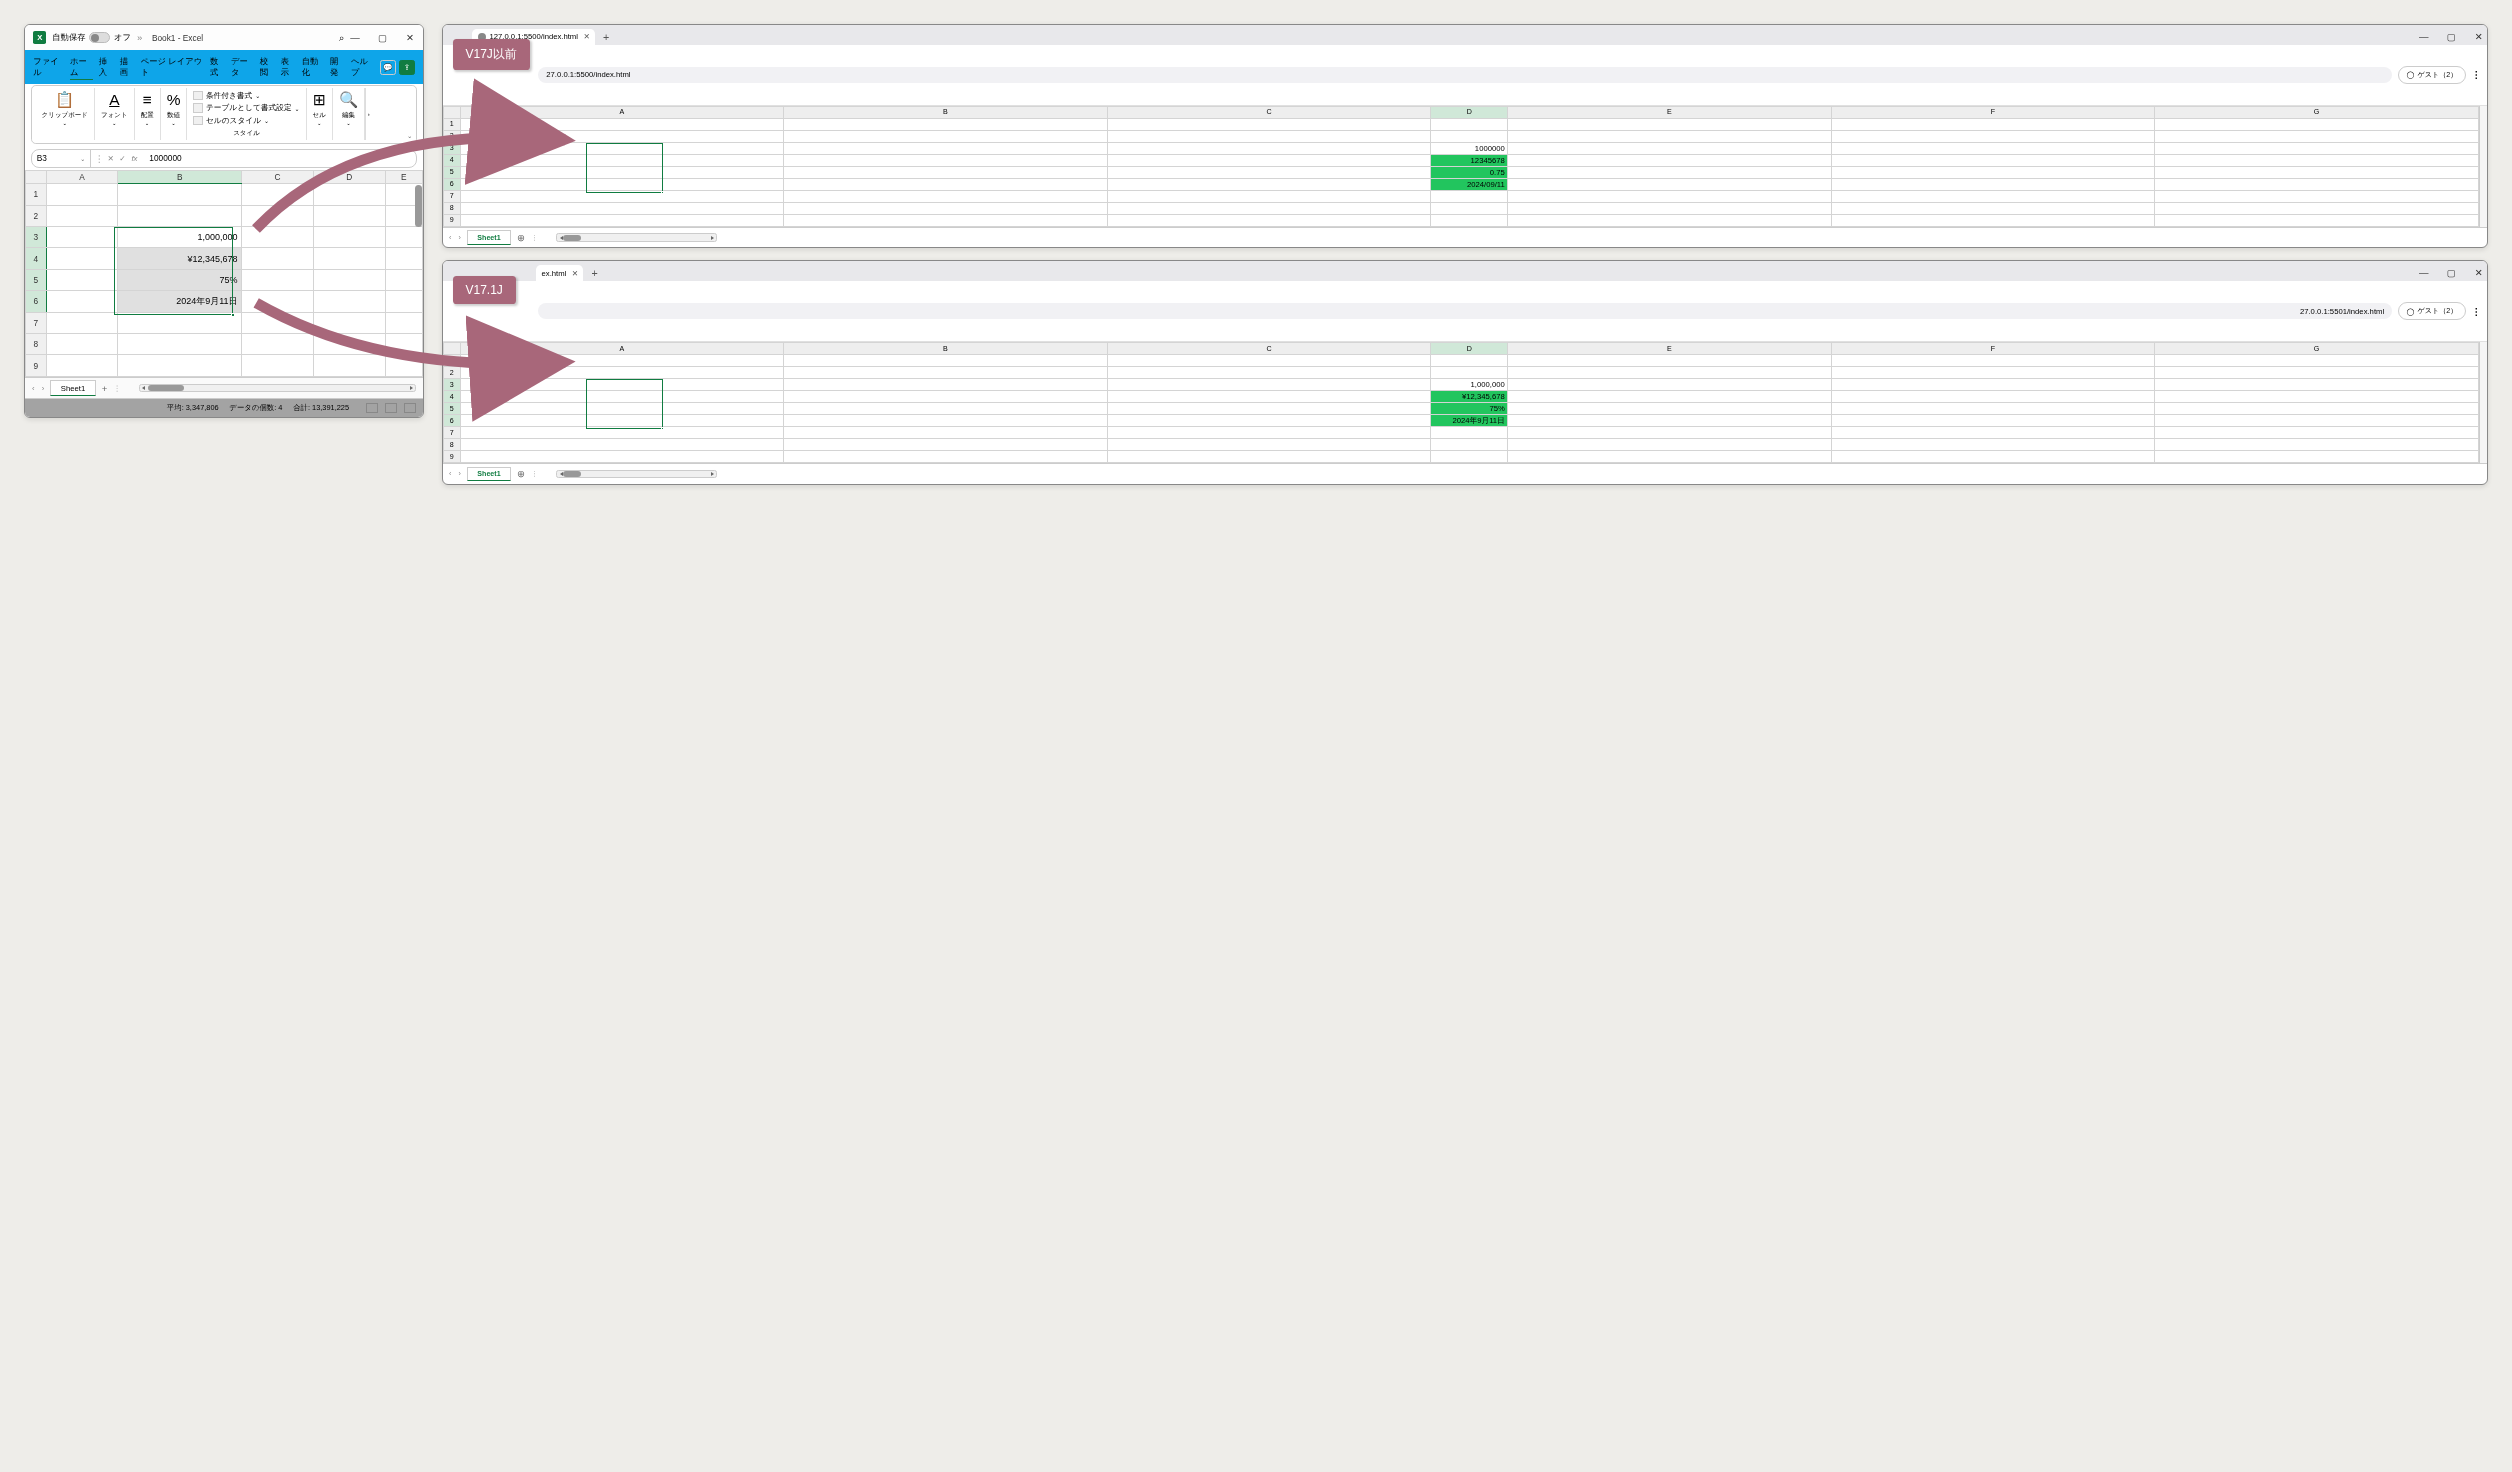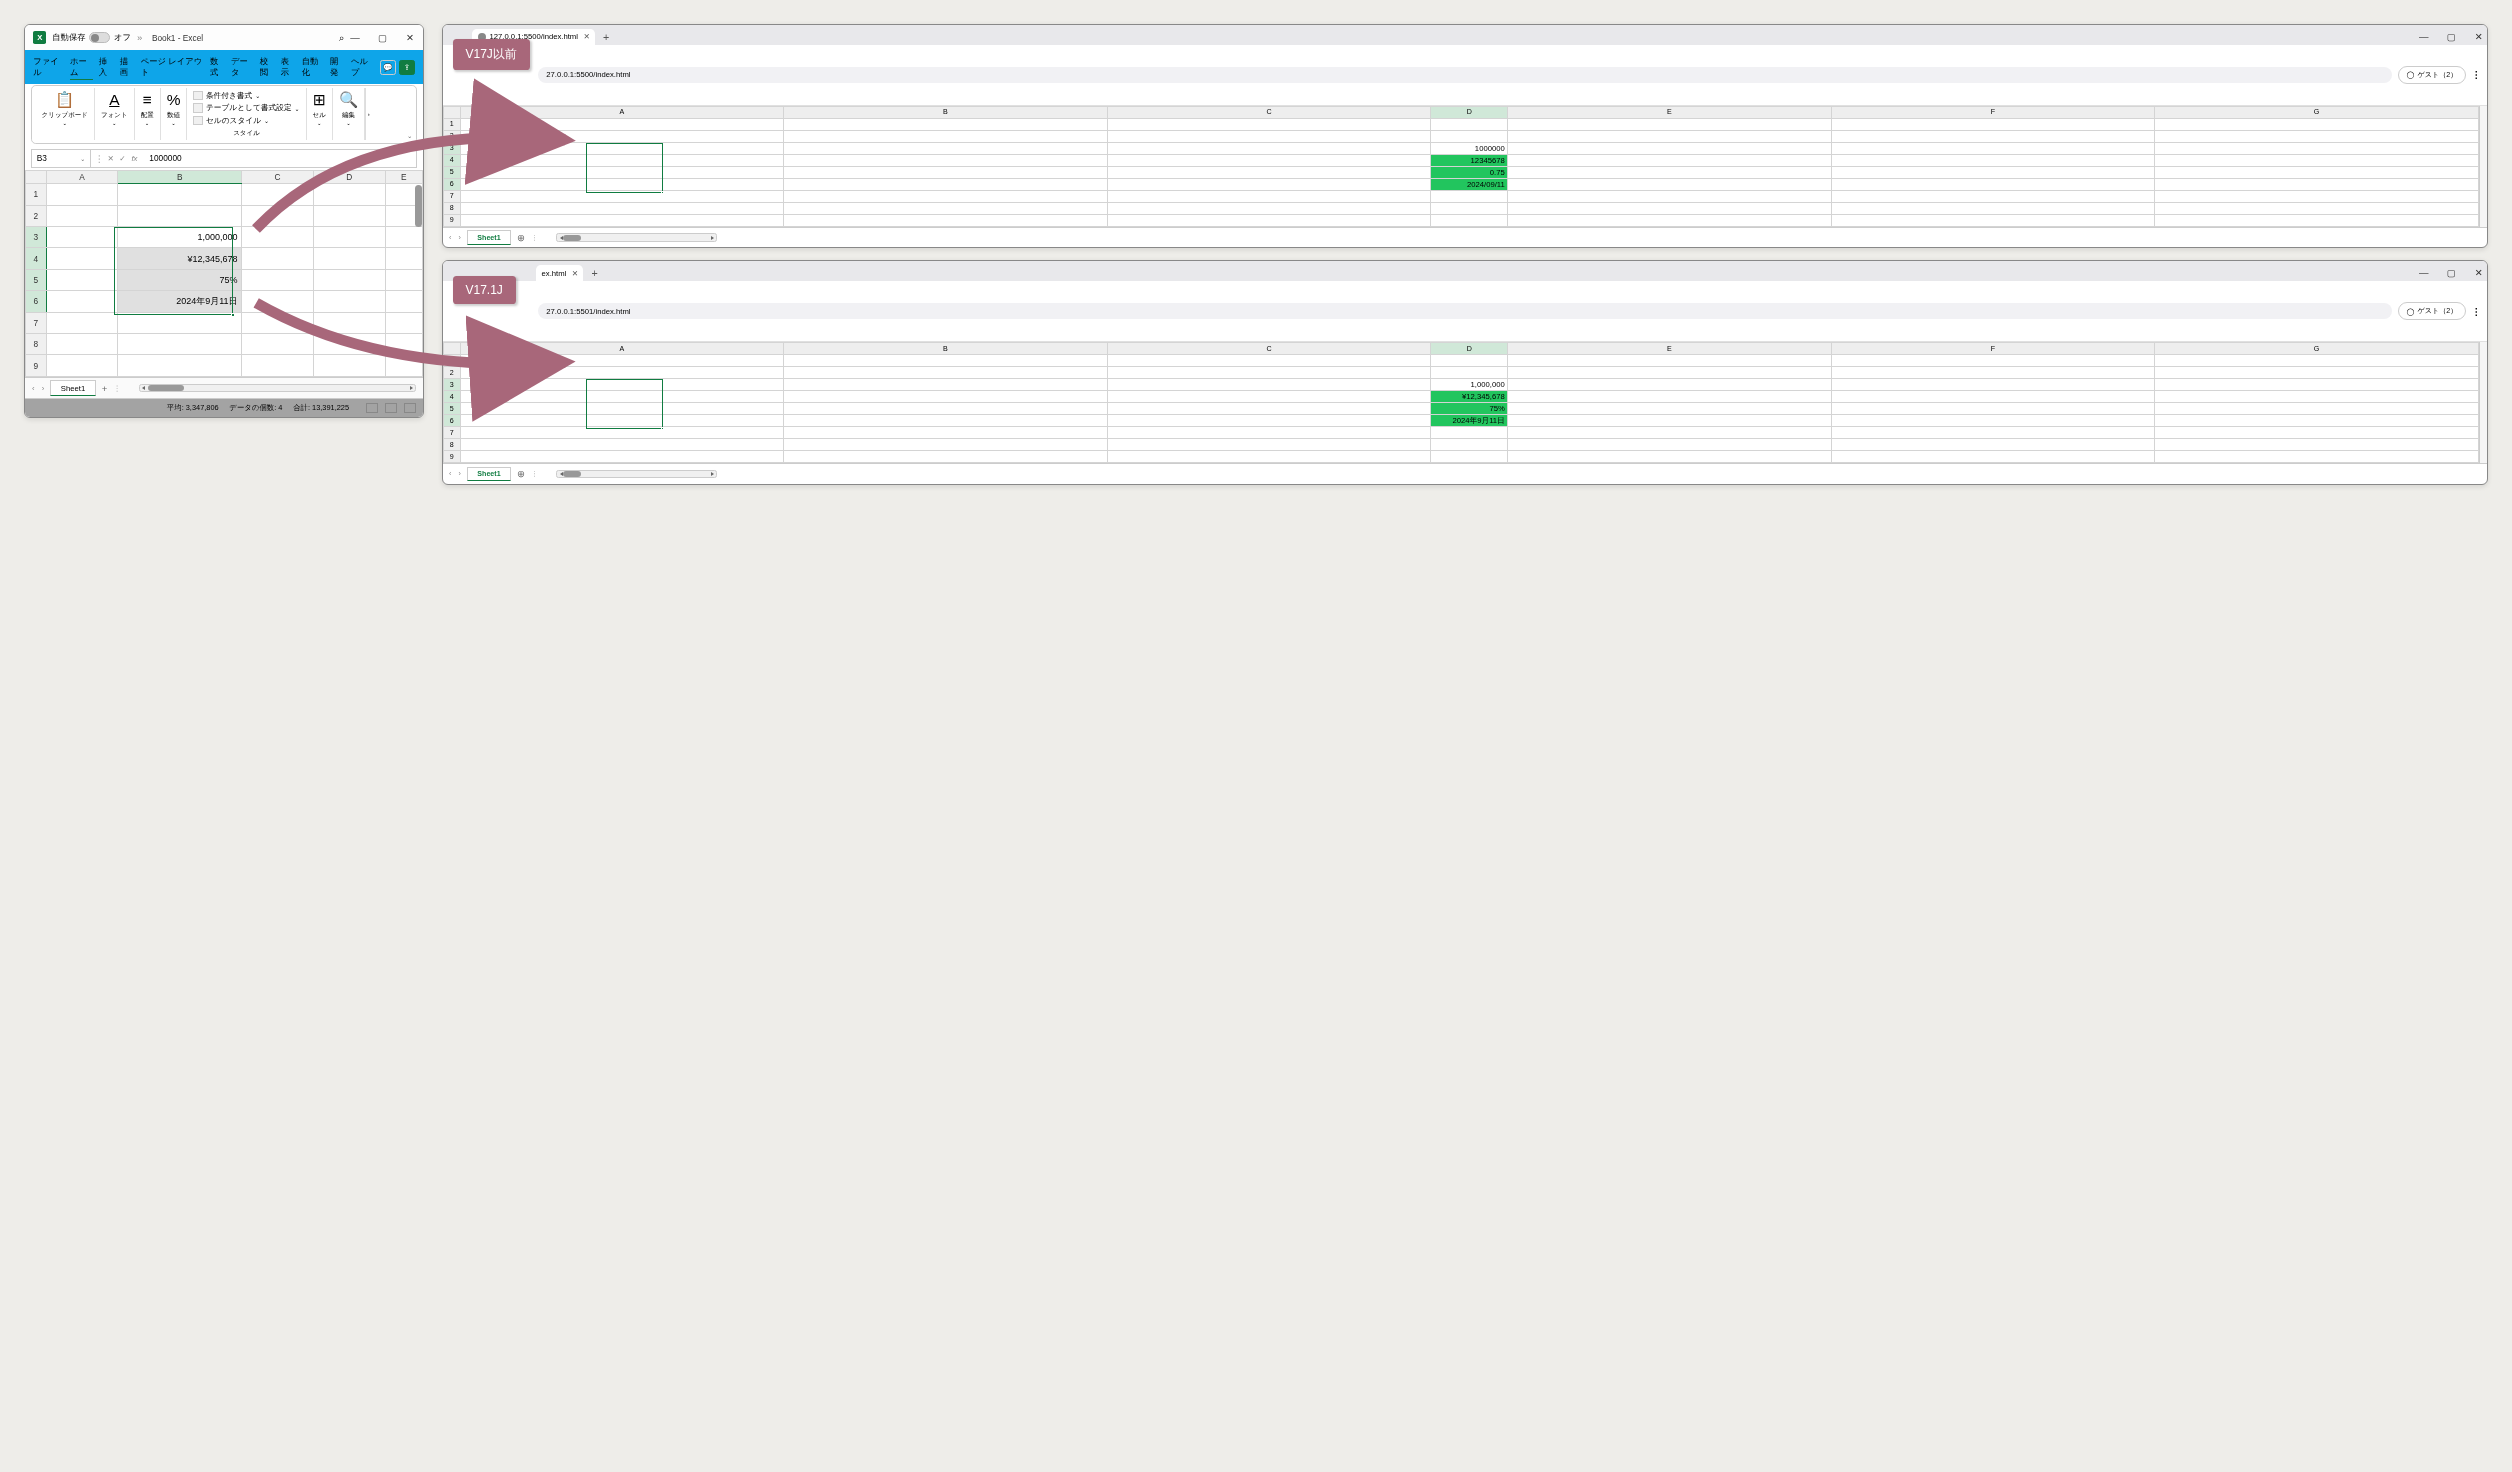--- a/index.html
+++ b/index.html
@@ -33,21 +33,21 @@
 .rgroup:last-of-type { border-right: none; }
 .rgroup .ricon { font-size: 15.5px; height: 19px; display: flex; align-items: center; }
 .rgroup .rlabel { font-size: 6.5px; margin-top: 1.2px; }
 .rgroup .rdrop { font-size: 5.4px; }
 .rlist { display: flex; flex-direction: column; gap: 2.4px; padding: 2.4px 6px; font-size: 7.7px; border-right: 0.6px solid #e0e0e0; }
 .rlist-item { display: flex; align-items: center; gap: 3px; }
 .rlist-item .ri { width: 9.5px; height: 9.5px; background: #f0f0f0; border: 0.6px solid #ccc; display: inline-block; }
 .rlist .rlabel { text-align: center; font-size: 6.5px; margin-top: 1.2px; }
 .ribbon-chevron { position: absolute; right: 3.6px; bottom: 2.4px; font-size: 6.5px; color: #666; }
 
-.formula-row { display: flex; align-items: center; border: 0.6px solid #ccc; border-radius: 0; margin: 0 6px 2.4px; background: #fff; }
+.formula-row { display: flex; align-items: center; border: 0.6px solid #ccc; border-radius: 8px; margin: 0 6px 2.4px; background: #fff; }
 .namebox { width: 59px; padding: 3.6px 4.8px; border-right: 0.6px solid #ccc; font-size: 8.3px; display: flex; justify-content: space-between; align-items: center; }
 .namebox .nbdrop { font-size: 6px; color: #666; }
 .fbtns { display: flex; gap: 1.2px; padding: 0 3.6px; align-items: center; }
 .fbtn { width: 10.7px; font-size: 7.7px; color: #888; text-align: center; }
 .fbar { flex: 1; padding: 3.6px 6px; font-size: 8.3px; }
 
 .grid-wrap { position: relative; }
 .grid { border-collapse: collapse; width: 100%; background: #fff; table-layout: fixed; }
 .grid th, .grid td { border: 0.6px solid #d4d4d4; font-size: 9px; font-weight: normal; }
 .grid thead th { background: #f0f0f0; height: 13px; text-align: center; font-size: 8.3px; color: #333; }
@@ -524,21 +524,21 @@
   </div>
   <div class="btab-add">+</div>
   <div class="spacer"></div>
   <div class="win-btns">
     <div class="win-btn">—</div>
     <div class="win-btn">▢</div>
     <div class="win-btn">✕</div>
   </div>
 </div>
 <div class="burl">
-  <div class="burl-field" style="margin-left:89px;"><span>27.0.0.1:5501/index.html</span></div>
+  <div class="burl-field" style="margin-left:89px;text-align:right;"><span>27.0.0.1:5501/index.html</span></div>
   <div class="bguest">
             <span>◯</span>
             <span>ゲスト（2）</span>
           </div>
   <div class="bmenu">⋮</div>
 </div>
 <div style="display:flex;">
 <div style="flex:1; position:relative;">
 <table class="bgrid">
 <colgroup>

